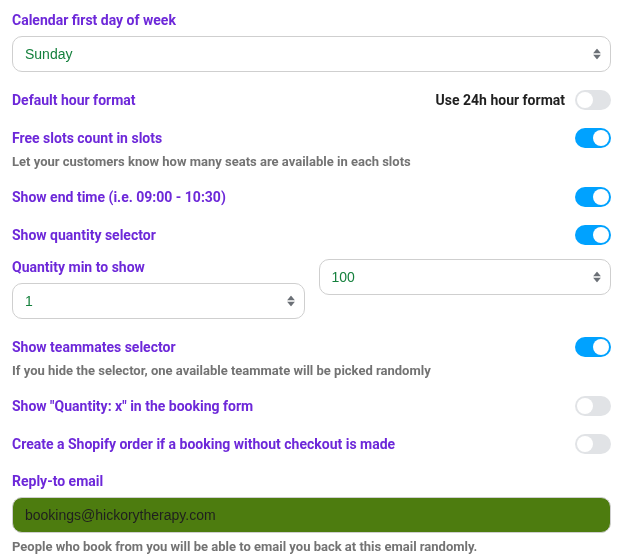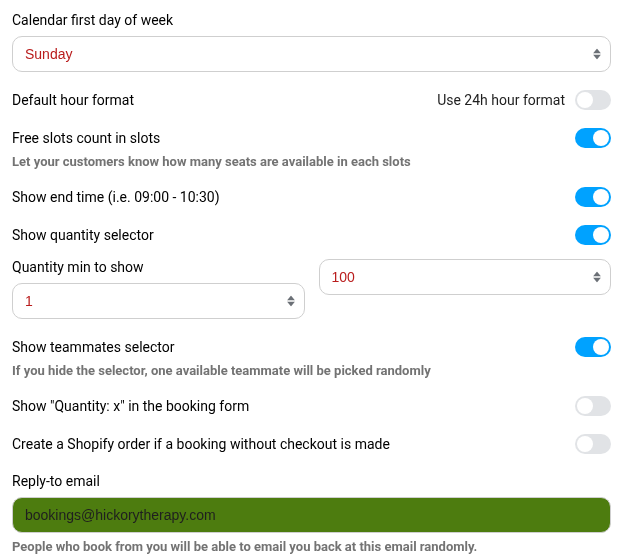--- a/index.html
+++ b/index.html
@@ -7,52 +7,53 @@
     margin: 0;
     padding: 12px;
     font-family: -apple-system, BlinkMacSystemFont, "Segoe UI", Roboto, Helvetica, Arial, sans-serif;
     font-size: 14px;
     color: #1f1f1f;
     background: #ffffff;
     width: 623px;
   }
   .section { margin-bottom: 18px; }
   .label-strong {
-    font-weight: 400;
-    color: #000000;
+    font-weight: 700;
+    color: #6d28d9;
     margin-bottom: 8px;
   }
   .help {
     font-size: 13px;
     color: #737373;
     margin-top: 6px;
     font-weight: bold;
   }
   .row {
     display: flex;
     justify-content: space-between;
     align-items: center;
   }
   .row-inline {
     display: flex;
     align-items: center;
     gap: 10px;
+    font-weight: bold;
   }
   .select-wrap {
     position: relative;
     width: 100%;
   }
   .select {
     width: 100%;
     height: 36px;
     border: 1px solid #cfcfcf;
     border-radius: 10px;
     padding: 0 34px 0 12px;
     font-size: 14px;
-    color: #b91c1c;
+    color: #15803d;
     background: #fff;
     appearance: none;
     outline: none;
   }
   .chevrons {
     position: absolute;
     right: 10px;
     top: 50%;
     transform: translateY(-50%);
     pointer-events: none;

